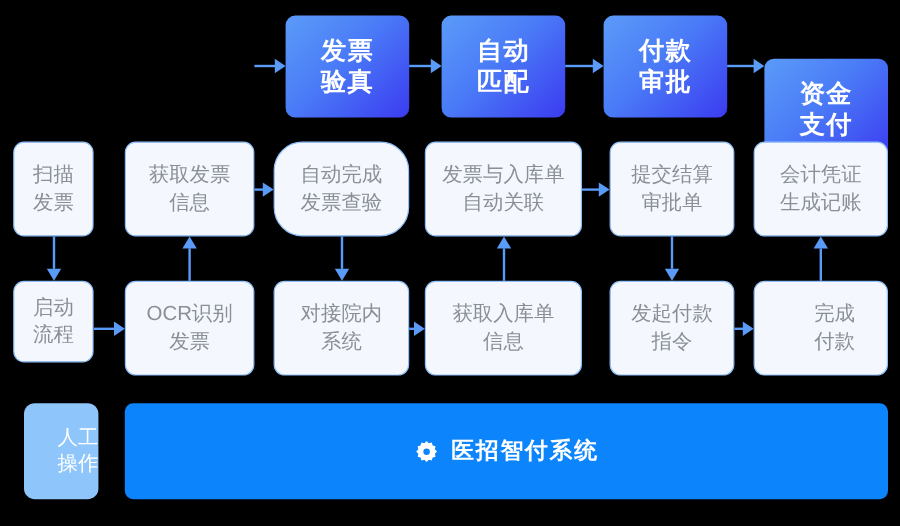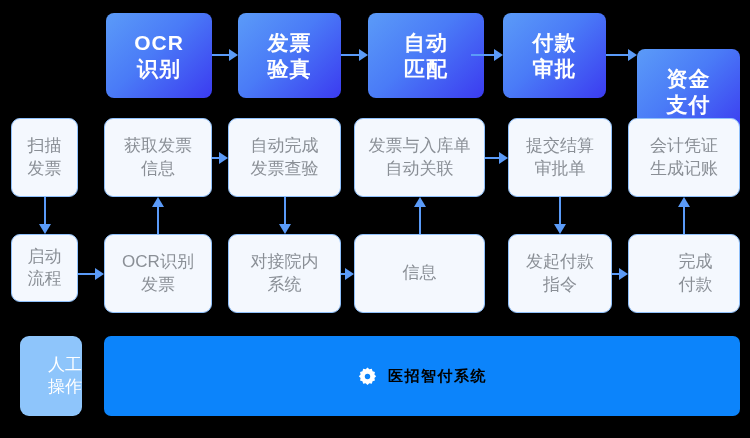--- a/index.html
+++ b/index.html
@@ -50,21 +50,21 @@
 
   
   .sysbar {
     position:absolute;
     border-radius:7px;
     background:#0C84FB;
     display:flex; align-items:center; justify-content:center;
     gap:10px;
   }
   .sysbar .label {
-    color:#000000; font-size:15px; font-weight:bold; letter-spacing:1.5px;
+    color:#ffffff; font-size:19px; font-weight:bold; letter-spacing:1.5px;
   }
   .gear { width:21px; height:21px; display:block; }
 
   
   .harrow { position:absolute; height:12px; }
   .harrow .shaft {
     position:absolute; left:0; top:5px;
     height:2px; background:#5B9BF8;
   }
   .harrow .head {
@@ -87,29 +87,25 @@
     border-right:6px solid transparent;
   }
   .varrow.down .head { bottom:0; border-top:10px solid #5B9BF8; }
   .varrow.up   .head { top:0;    border-bottom:10px solid #5B9BF8; }
 </style>
 </head>
 <body>
 
 <div id="stage">
 
-  <div class="proc" style="left:106px;top:13px;width:106px;height:85px;">
-    <span>OCR</span>
-    <span>识别</span>
-  </div>
   <div class="proc" style="left:238px;top:13px;width:103px;height:85px;">
     <span>发票</span>
     <span>验真</span>
   </div>
-  <div class="proc" style="left:368px;top:13px;width:116px;height:85px;">
+  <div class="proc" style="left:368px;top:13px;width:103px;height:85px;">
     <span>自动</span>
     <span>匹配</span>
   </div>
   <div class="proc" style="left:503px;top:13px;width:103px;height:85px;">
     <span>付款</span>
     <span>审批</span>
   </div>
   <div class="proc" style="left:637px;top:13px;width:103px;height:85px;margin-top:36px;">
     <span>资金</span>
     <span>支付</span>
@@ -133,21 +129,21 @@
   </div>
 
   <div class="step" style="left:11px;top:118px;width:67px;height:79px;">
     <span>扫描</span>
     <span>发票</span>
   </div>
   <div class="step" style="left:104px;top:118px;width:108px;height:79px;">
     <span>获取发票</span>
     <span>信息</span>
   </div>
-  <div class="step" style="left:228px;top:118px;width:113px;height:79px;">
+  <div class="step" style="left:228px;top:118px;width:113px;height:79px;border-radius:24px;">
     <span>自动完成</span>
     <span>发票查验</span>
   </div>
   <div class="step" style="left:354px;top:118px;width:131px;height:79px;">
     <span>发票与入库单</span>
     <span>自动关联</span>
   </div>
   <div class="step" style="left:508px;top:118px;width:104px;height:79px;">
     <span>提交结算</span>
     <span>审批单</span>
@@ -172,20 +168,21 @@
   </div>
   <div class="step" style="left:104px;top:234px;width:108px;height:79px;">
     <span>OCR识别</span>
     <span>发票</span>
   </div>
   <div class="step" style="left:228px;top:234px;width:113px;height:79px;">
     <span>对接院内</span>
     <span>系统</span>
   </div>
   <div class="step" style="left:354px;top:234px;width:131px;height:79px;">
+    <span>获取入库单</span>
     <span>信息</span>
   </div>
   <div class="step" style="left:508px;top:234px;width:104px;height:79px;">
     <span>发起付款</span>
     <span>指令</span>
   </div>
   <div class="step" style="left:628px;top:234px;width:112px;height:79px;padding-left:23px;">
     <span>完成</span>
     <span>付款</span>
   </div>

